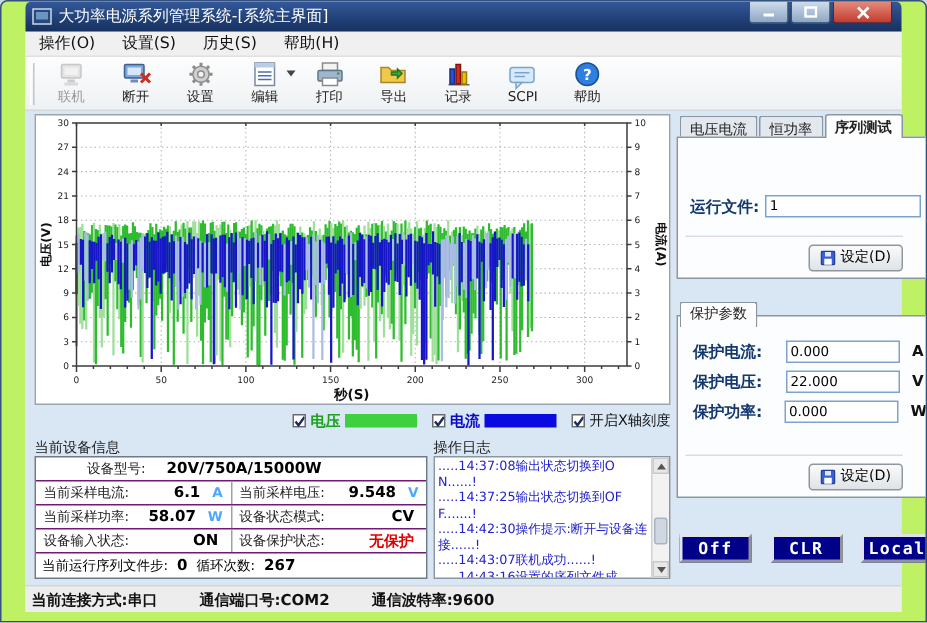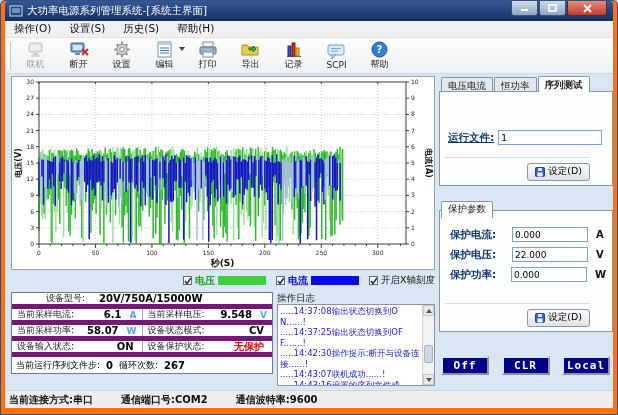--- a/index.html
+++ b/index.html
@@ -1,18 +1,18 @@
 <!DOCTYPE html>
 <html><head>
 <meta charset="utf-8">
 <style>
   html,body{margin:0;padding:0;background:#c8d6e8;font-family:"DejaVu Sans",sans-serif;}
   *{box-sizing:border-box;}
-  .window{width:618px;height:415px;background:#f97316;border:1px solid #35517d;border-radius:5px 5px 0 0;
-          padding:0 4px 3px;position:relative;overflow:hidden;}
+  .window{width:618px;height:415px;background:#bef264;border:1px solid #35517d;border-radius:5px 5px 0 0;
+          padding:0 16px 3px;position:relative;overflow:hidden;}
   
   .titlebar{height:20px;display:flex;align-items:center;background:linear-gradient(#33589a,#16305e);
             border-radius:4px 4px 0 0;padding:0 4px;position:relative;}
   .app-icon{width:14px;height:14px;margin-right:4px;display:inline-flex;}
   .title{color:#fff;font-size:10.5px;white-space:nowrap;}
   .win-controls{position:absolute;right:6px;top:0;display:flex;}
   .win-btn{width:27px;height:15px;border:1px solid #39536f;border-top:none;display:flex;align-items:center;
            justify-content:center;background:linear-gradient(#cfdceb,#8ca6c4);border-radius:0 0 3px 3px;margin-left:1px;}
   .win-btn.close{width:40px;background:linear-gradient(#e58c7c,#c23b30);border-color:#6e211b;}
   
@@ -36,21 +36,21 @@
   .legend{position:absolute;left:6px;top:199px;width:424px;height:15px;display:flex;align-items:center;
           justify-content:flex-end;gap:10px;font-size:10px;}
   .leg-item{display:flex;align-items:center;gap:3px;}
   .cb{width:9px;height:9px;border:1px solid #6b6b6b;background:#fff;display:inline-flex;align-items:center;justify-content:center;}
   .leg-swatch{width:48px;height:9px;}
   .leg-label{font-weight:bold;}
   
   .device-info{position:absolute;left:6px;top:218px;width:262px;height:96px;}
   .di-title{font-size:9.5px;color:#222;height:12px;}
   .di-table{border:1px solid #6e7a86;background:#fff;font-size:9px;}
-  .di-row{display:flex;border-bottom:5px solid #701a75;height:16px;align-items:center;}
+  .di-row{display:flex;border-bottom:1px solid #701a75;height:16px;align-items:center;}
   .di-row:last-child{border-bottom:none;}
   .di-cell{flex:1;display:flex;align-items:center;height:100%;}
   .di-cell + .di-cell{border-left:1px solid #9aa4ae;}
   .di-lab{padding-left:5px;color:#222;}
   .di-val{font-weight:bold;font-size:10px;margin-left:auto;margin-right:8px;}
   .di-val.alert{color:#e00000;}
   .di-unit{color:#4da6ff;font-size:9px;margin-right:5px;font-weight:bold;}
   .di-model-lab{padding-left:34px;color:#222;}
   .di-model-val{font-weight:bold;font-size:10px;margin-left:14px;}
   .di-seq{display:flex;align-items:center;height:16px;font-size:9px;padding-left:4px;gap:6px;}
@@ -70,21 +70,21 @@
   .sb-thumb{position:absolute;left:1px;right:1px;top:40px;height:18px;background:#cfd8e2;border:1px solid #a8b4c0;border-radius:2px;}
   
   .right-panel{position:absolute;left:434px;top:2px;width:177px;height:312px;}
   .tabctl{position:absolute;top:0;left:0;right:3px;height:110px;}
   .tabs{display:flex;height:16px;padding-left:2px;}
   .tab{font-size:9.5px;padding:2px 6px;border:1px solid #8a96a2;border-bottom:none;background:#e3e8ee;
        border-radius:2px 2px 0 0;margin-right:1px;position:relative;top:1px;color:#222;}
   .tab.active{background:#fdfdfd;font-weight:bold;top:0;z-index:2;}
   .tabpage{position:absolute;top:15px;left:0;right:0;bottom:0;border:1px solid #8a96a2;background:#fcfdfe;z-index:1;}
   .runfile-row{display:flex;align-items:center;margin:38px 6px 0 8px;gap:4px;}
-  .runfile-label{font-size:10.5px;font-weight:bold;color:#13386e;white-space:nowrap;text-decoration:underline;}
+  .runfile-label{font-size:10.5px;font-weight:bold;color:#13386e;white-space:nowrap;}
   .txt-input{border:1px solid #7da2ce;background:#fff;height:15px;font-size:9px;font-family:"DejaVu Sans",sans-serif;
              padding:0 2px;width:104px;}
   .set-btn-row{position:absolute;right:22px;bottom:4px;left:5px;text-align:right;border-top:1px solid #d7dde4;padding-top:4px;}
   .set-btn{font-size:9.5px;font-family:"DejaVu Sans",sans-serif;border:1px solid #8e979f;border-radius:3px;
            background:linear-gradient(#fafafa,#dfe3e7);padding:1px 7px 2px;display:inline-flex;align-items:center;gap:3px;}
   .protbox{position:absolute;top:120px;left:0;right:3px;height:136px;}
   .prot-tab{display:inline-block;font-size:9.5px;padding:1px 6px 2px;border:1px solid #8a96a2;border-bottom:none;
             background:#fdfdfd;border-radius:2px 2px 0 0;position:relative;top:1px;margin-left:2px;z-index:2;color:#222;text-align:right;}
   .prot-body-box{position:absolute;top:14px;left:0;right:0;bottom:0;border:1px solid #8a96a2;background:#fcfdfe;z-index:1;}
   .prot-rows{margin:16px 6px 0 10px;display:flex;flex-direction:column;gap:5px;}
@@ -836,20 +836,21 @@
             <span class="cb">
               <svg width="8" height="8">
                 <polyline points="1,4 3,6.5 7,1" fill="none" stroke="#1a2c5c" stroke-width="1.6"></polyline>
               </svg>
             </span>
             <span style="color: rgb(17, 17, 17); font-size: 9.5px;">开启X轴刻度</span>
           </div>
         </div>
 
       <div class="device-info">
+        <div class="di-title">当前设备信息</div>
         <div class="di-table" id="ditable">
             <div class="di-row">
               <span class="di-model-lab">设备型号:</span>
               <span class="di-model-val">20V/750A/15000W</span>
             </div>
             <div class="di-row">
               <div class="di-cell">
                 <span class="di-lab">当前采样电流:</span>
                 <span class="di-val">6.1</span>
                 <span class="di-unit">A</span>

